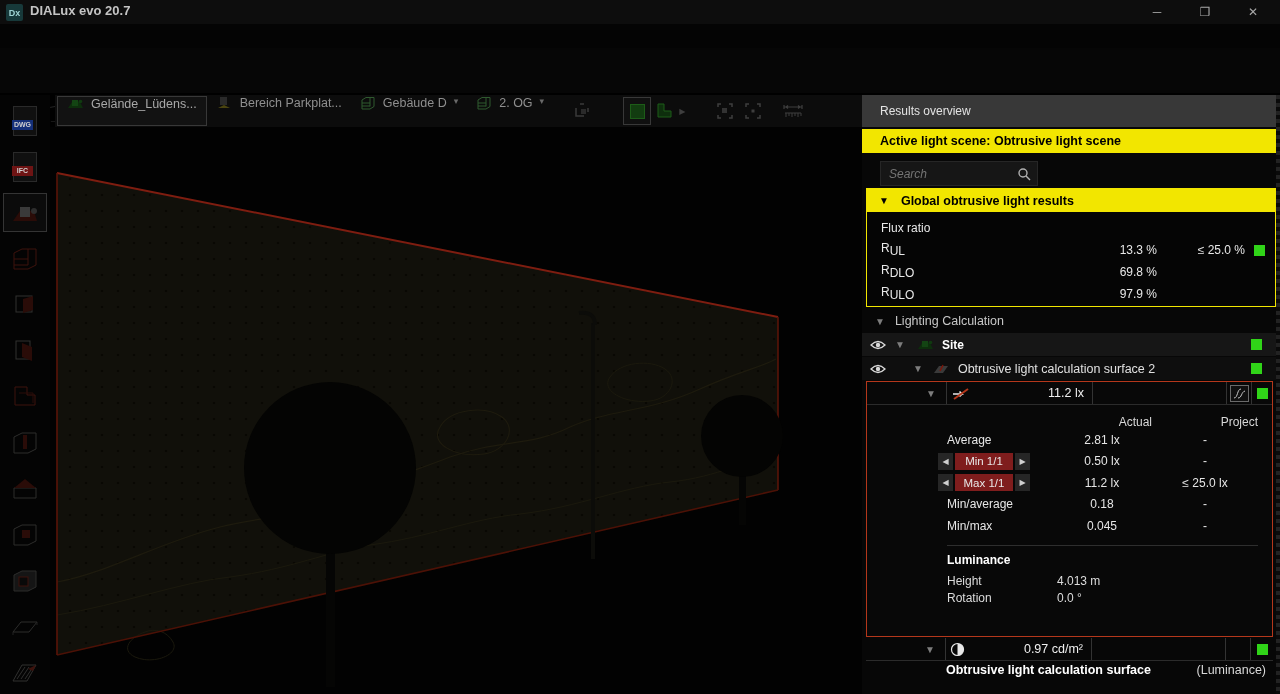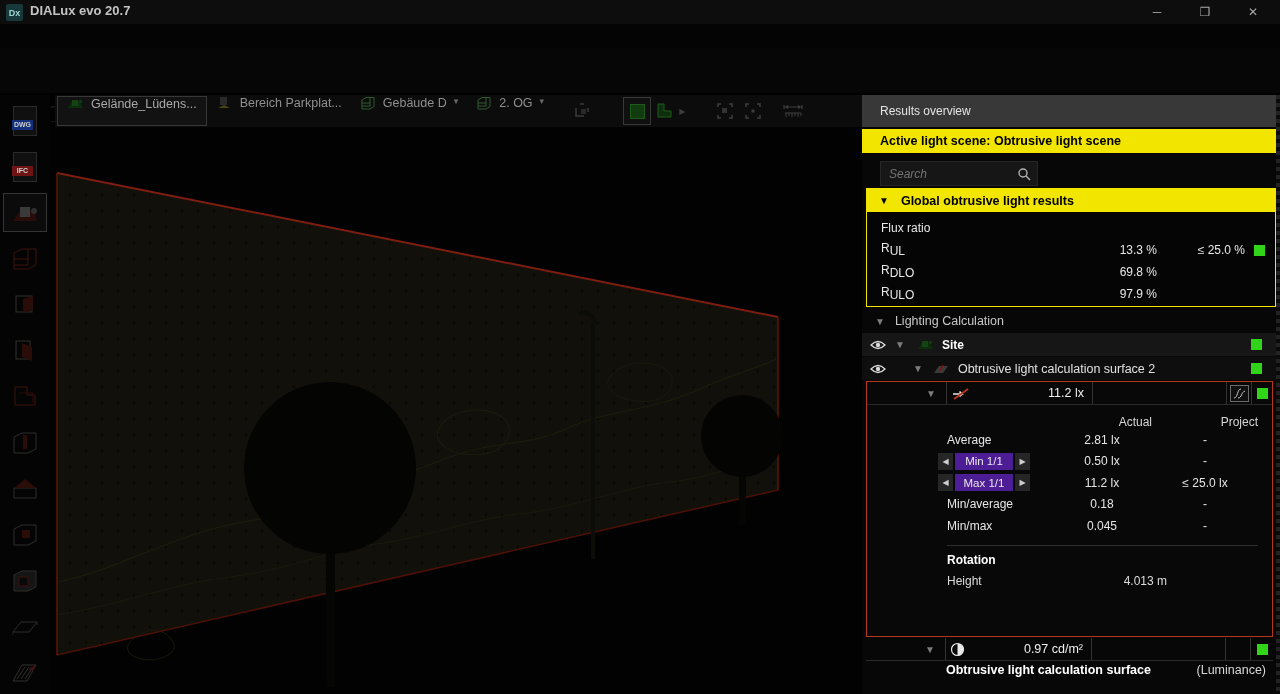--- a/index.html
+++ b/index.html
@@ -102,25 +102,25 @@
   #detail { position:absolute; left:80px; top:24px; width:311px; }
   #dtitle { margin-top:7px; font-size:12.5px; color:#fff; }
   #dtitle .sub { font-weight:normal; color:#d8d8d8; }
   .dcols { display:grid; grid-template-columns:1fr 100px 106px; margin-top:9px; color:#d8d8d8; }
   .dcols span { text-align:right; }
   .drow { display:grid; grid-template-columns:1fr 100px 106px; align-items:center; height:21.5px; color:#e6e6e6; }
   .drow .da, .drow .dt { text-align:center; }
   .stepper { display:flex; align-items:center; gap:2px; margin-left:-9px; }
   .stp { width:15px; height:17px; background:#262626; border:none; color:#cfcfcf; font-size:8px;
     display:flex; align-items:center; justify-content:center; font-family:"Liberation Sans",sans-serif; }
-  .steplabel { width:58px; height:17px; background:#4c1d95; color:#e8e8e8; font-size:11.5px;
+  .steplabel { width:58px; height:17px; background:#7f1d1d; color:#e8e8e8; font-size:11.5px;
     display:flex; align-items:center; justify-content:center; }
   #ddivider { height:1px; background:#2e2e2e; margin:8px 0 7px 0; }
   .prow { display:grid; grid-template-columns:110px 110px; height:17px; align-items:center; color:#dcdcdc; }
-  .prow .pv { text-align:right; }
+  .prow .pv { }
   #lum-title { left:84px; top:568px; width:320px; display:flex; justify-content:space-between;
     color:#fff; font-size:12.5px; }
   #lum-title .sub { font-weight:normal; color:#d8d8d8; }
   #vscroll { right:0; top:0; width:4px; height:599px;
     background:repeating-linear-gradient(#222 0 4px, #0a0a0a 4px 8px); }
 </style>
 </head>
 <body>
 
 <div id="titlebar" class="abs">
@@ -542,24 +542,28 @@
         <span class="dl">Min/average</span>
         <span class="da">0.18</span>
         <span class="dt">-</span>
       </div>
       <div class="drow">
         <span class="dl">Min/max</span>
         <span class="da">0.045</span>
         <span class="dt">-</span>
       </div>
       <div id="ddivider"></div>
-      <div class="b" style="color:#fff; height:20px">Rotation</div>
+      <div class="b" style="color:#fff; height:20px">Luminance</div>
       <div class="prow">
         <span>Height</span>
         <span class="pv">4.013 m</span>
+      </div>
+      <div class="prow">
+        <span>Rotation</span>
+        <span class="pv">0.0 °</span>
       </div>
     </div>
   </div>
 
   <div class="abs" style="left:4px; top:543px; width:407px">
     <div class="res-row">
       <div class="c1">
           <span class="tri">▼</span>
         </div>
       <div class="c2">

